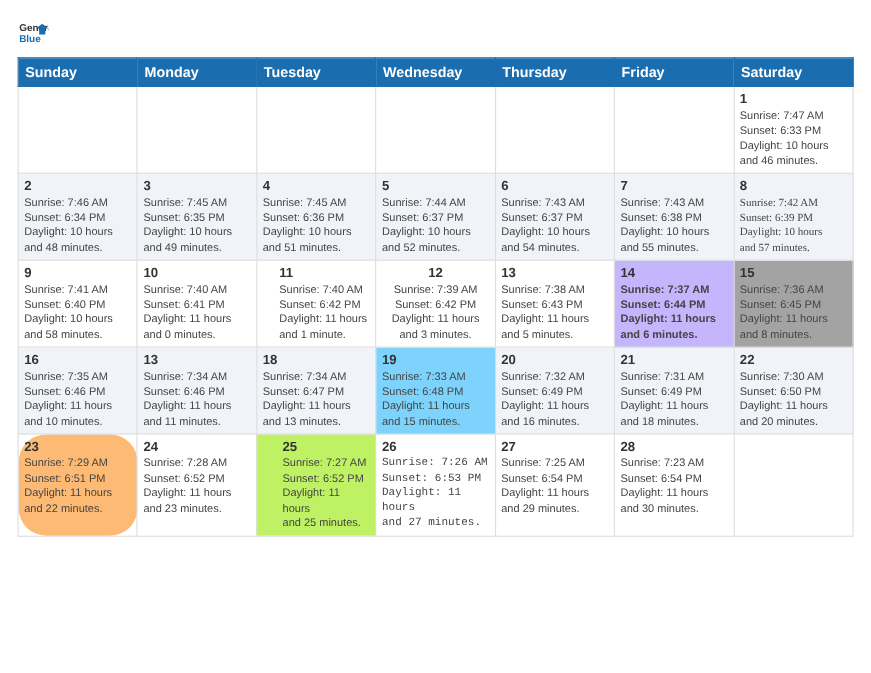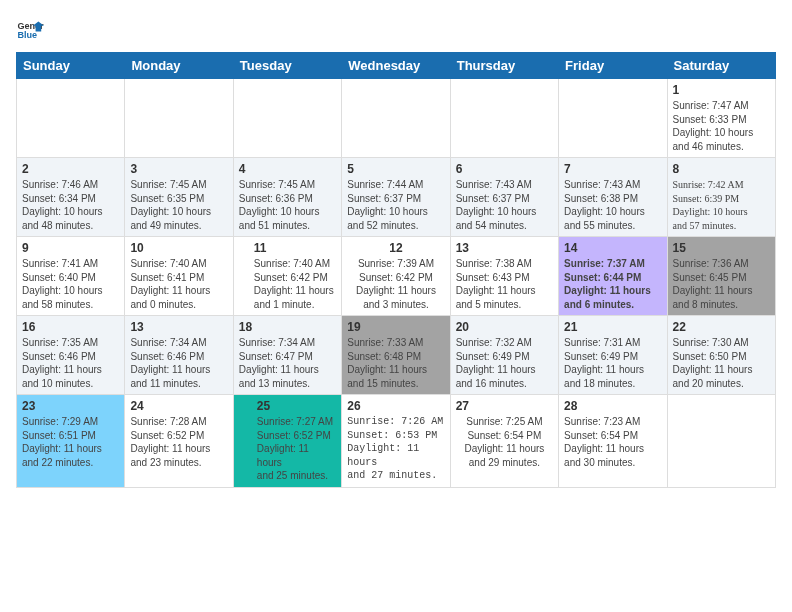--- a/index.html
+++ b/index.html
@@ -257,21 +257,21 @@
 Daylight: 11 hours
 and 11 minutes.</div>
         </td>
         <td style="background: rgb(240, 244, 248);">
           <span class="day-num">18</span>
           <div class="day-info" style="white-space: pre-line;">Sunrise: 7:34 AM
 Sunset: 6:47 PM
 Daylight: 11 hours
 and 13 minutes.</div>
         </td>
-        <td style="background: #a3a3a3; margin-top: 25px;">
+        <td style="background: #7dd3fc; margin-top: 25px;">
           <span class="day-num">19</span>
           <div class="day-info" style="white-space: pre-line;">Sunrise: 7:33 AM
 Sunset: 6:48 PM
 Daylight: 11 hours
 and 15 minutes.</div>
         </td>
         <td style="background: rgb(240, 244, 248);">
           <span class="day-num">20</span>
           <div class="day-info" style="white-space: pre-line;">Sunrise: 7:32 AM
 Sunset: 6:49 PM
@@ -287,51 +287,51 @@
         </td>
         <td style="background: rgb(240, 244, 248);">
           <span class="day-num">22</span>
           <div class="day-info" style="white-space: pre-line;">Sunrise: 7:30 AM
 Sunset: 6:50 PM
 Daylight: 11 hours
 and 20 minutes.</div>
         </td>
       </tr>
       <tr>
-        <td style="background: #7dd3fc;">
+        <td style="background: #fdba74; border-radius: 25px;">
           <span class="day-num">23</span>
           <div class="day-info" style="white-space: pre-line;">Sunrise: 7:29 AM
 Sunset: 6:51 PM
 Daylight: 11 hours
 and 22 minutes.</div>
         </td>
         <td style="background: rgb(255, 255, 255);">
           <span class="day-num">24</span>
           <div class="day-info" style="white-space: pre-line;">Sunrise: 7:28 AM
 Sunset: 6:52 PM
 Daylight: 11 hours
 and 23 minutes.</div>
         </td>
-        <td style="background: #14b8a6; padding-left: 23px;">
+        <td style="background: #bef264; padding-left: 23px;">
           <span class="day-num">25</span>
           <div class="day-info" style="white-space: pre-line;">Sunrise: 7:27 AM
 Sunset: 6:52 PM
 Daylight: 11 hours
 and 25 minutes.</div>
         </td>
         <td style="background: rgb(255, 255, 255);">
           <span class="day-num">26</span>
           <div class="day-info" style="white-space: pre-line; font-family: Liberation Mono, monospace;">Sunrise: 7:26 AM
 Sunset: 6:53 PM
 Daylight: 11 hours
 and 27 minutes.</div>
         </td>
         <td style="background: rgb(255, 255, 255);">
           <span class="day-num">27</span>
-          <div class="day-info" style="white-space: pre-line; text-align: center;">Sunrise: 7:25 AM
+          <div class="day-info" style="white-space: pre-line;">Sunrise: 7:25 AM
 Sunset: 6:54 PM
 Daylight: 11 hours
 and 29 minutes.</div>
         </td>
         <td style="background: rgb(255, 255, 255);">
           <span class="day-num">28</span>
           <div class="day-info" style="white-space: pre-line;">Sunrise: 7:23 AM
 Sunset: 6:54 PM
 Daylight: 11 hours
 and 30 minutes.</div>

